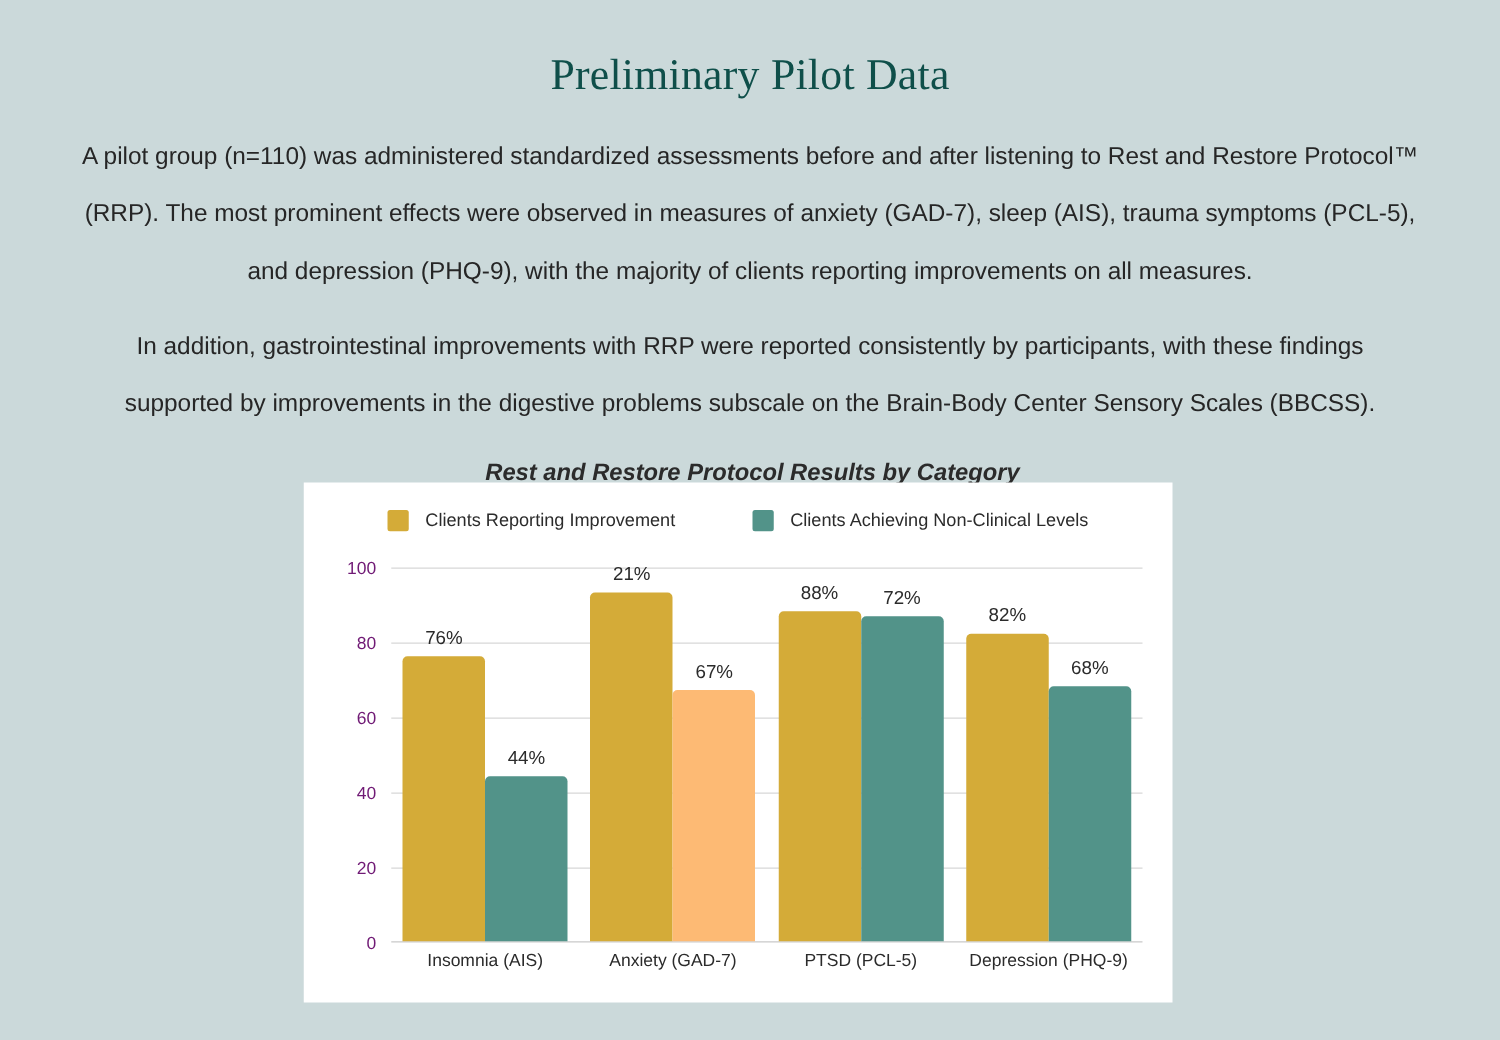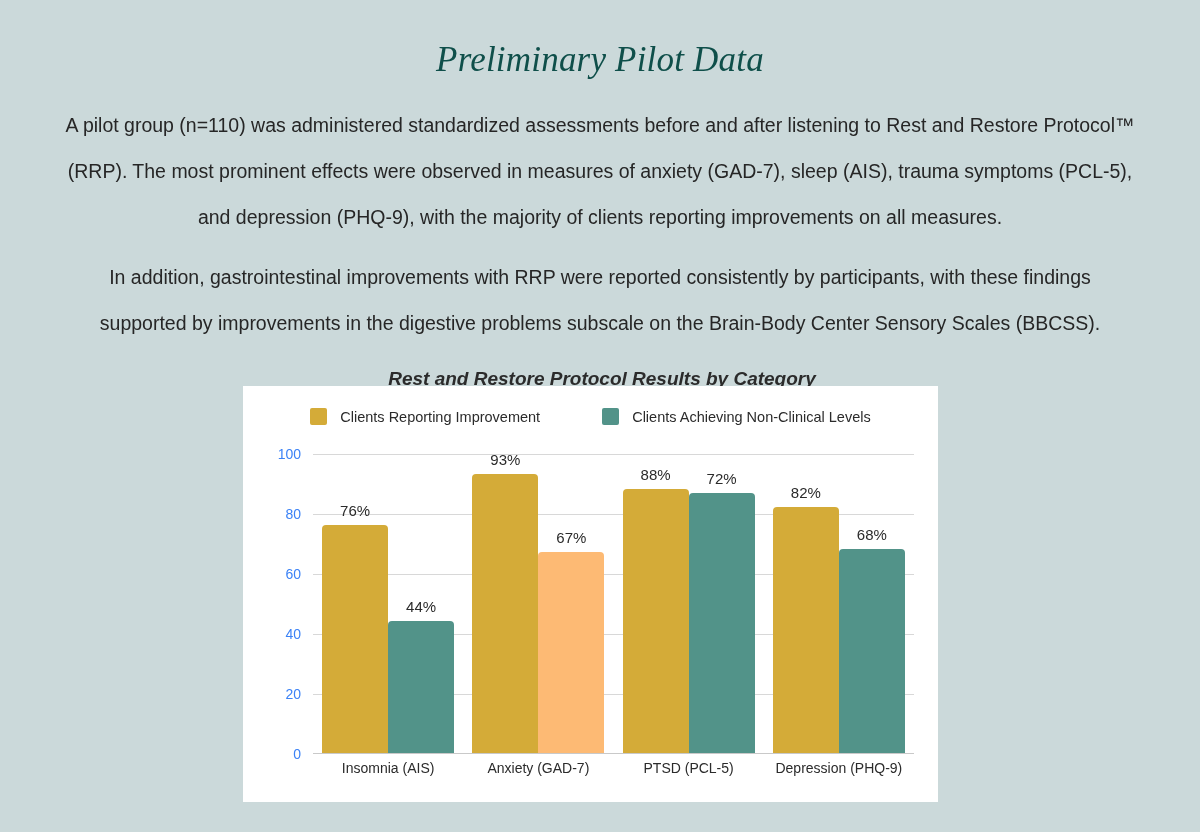--- a/index.html
+++ b/index.html
@@ -23,21 +23,20 @@
 
   .page-title {
     text-align: center;
     font-family: "Liberation Serif", serif;
     font-size: 35px;
     font-weight: 400;
     color: #0f4f4a;
     margin: 0;
     padding-top: 40px;
     letter-spacing: 0.2px;
-    font-style: italic;
   }
 
   .body-copy {
     width: 1070px;
     margin: 0 auto;
     padding-top: 22px;
   }
 
   .para {
     text-align: center;
@@ -124,21 +123,21 @@
     height: 1px;
     background: #c9c9c9;
   }
 
   .ytick {
     position: absolute;
     right: 100%;
     transform: translateY(-50%);
     padding-right: 12px;
     font-size: 14px;
-    color: #3b82f6;
+    color: #701a75;
     white-space: nowrap;
   }
   .ytick-wrap {
     position: absolute;
     left: 14px;
     width: 0;
   }
 
   .bars {
     position: absolute;
@@ -245,21 +244,21 @@
           <div class="bar improve" style="height: 228px; background: rgb(212, 171, 56);">
             <span class="bar-value">76%</span>
           </div>
           <div class="bar nonclin" style="height: 132px; background: rgb(82, 147, 137);">
             <span class="bar-value">44%</span>
           </div>
         </div>
 
         <div class="group">
           <div class="bar improve" style="height: 279px; background: rgb(212, 171, 56);">
-            <span class="bar-value">93%</span>
+            <span class="bar-value">21%</span>
           </div>
           <div class="bar nonclin" style="height: 201px; background: #fdba74;">
             <span class="bar-value">67%</span>
           </div>
         </div>
 
         <div class="group">
           <div class="bar improve" style="height: 264px; background: rgb(212, 171, 56);">
             <span class="bar-value">88%</span>
           </div>

